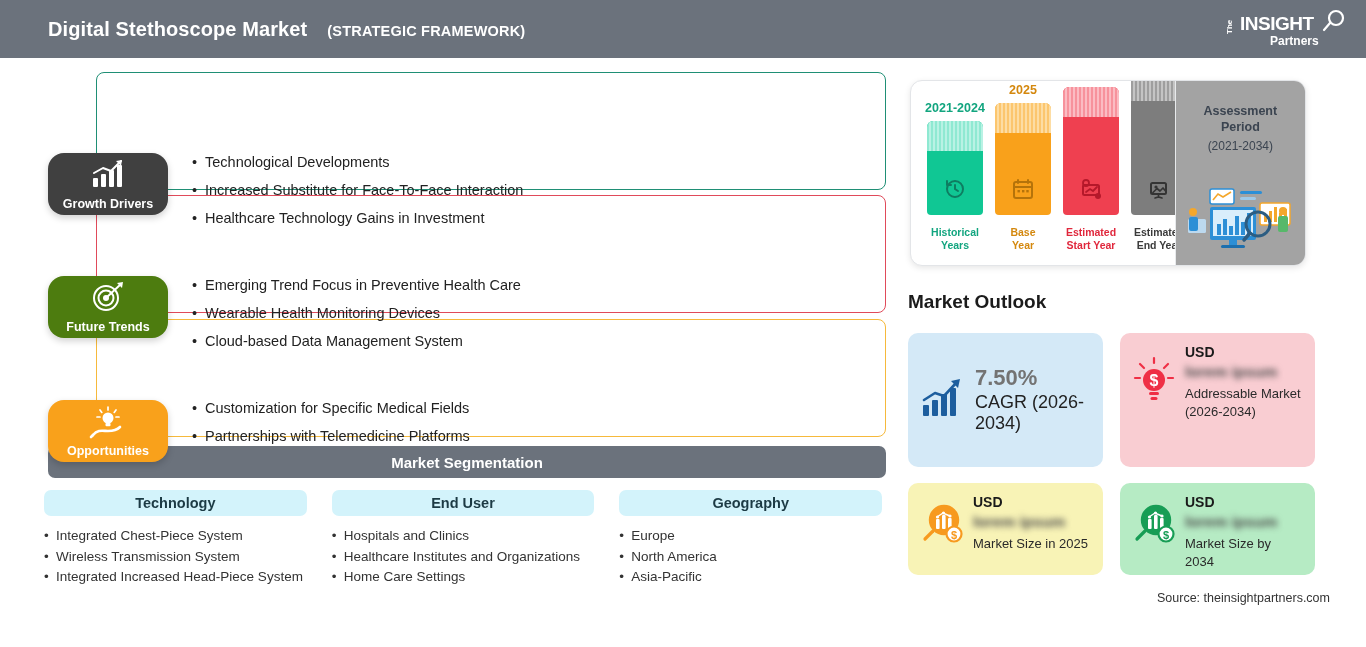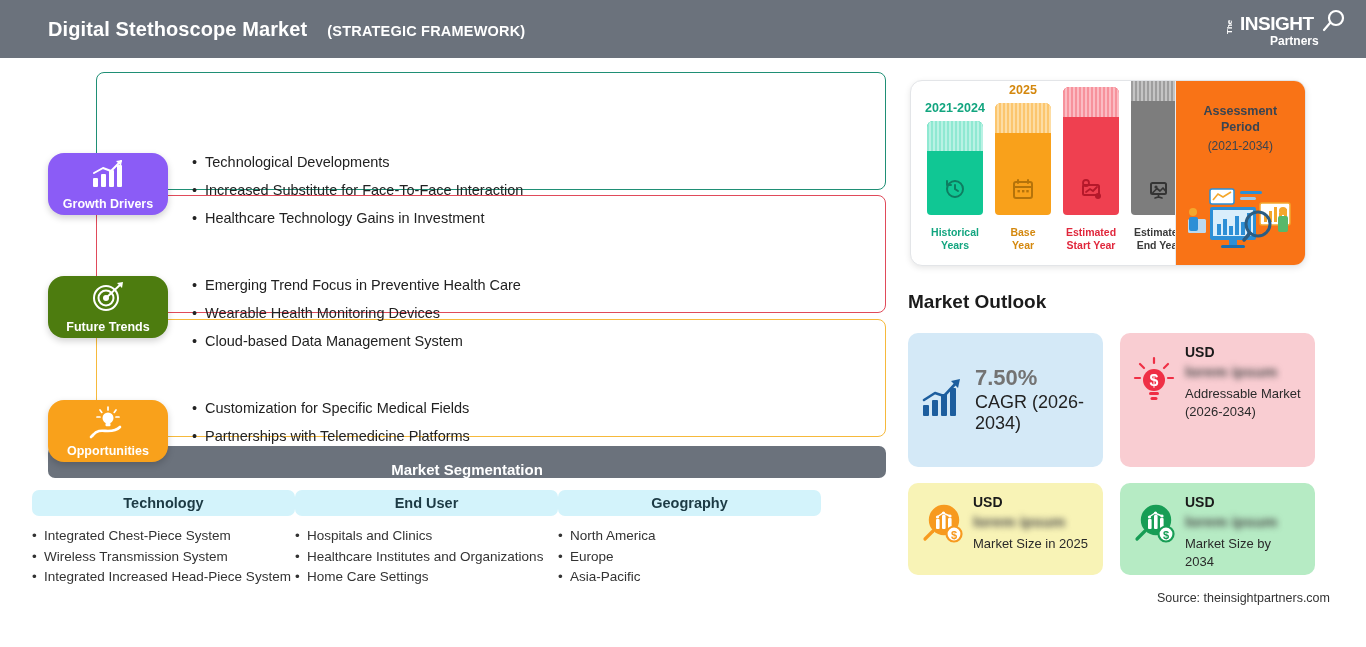--- a/index.html
+++ b/index.html
@@ -28,40 +28,40 @@
   .panel.green  { top:14px;  height:118px; border:1.6px solid #1f8f75; }
   .panel.red    { top:137px; height:118px; border:1.6px solid #e04a5a; }
   .panel.orange { top:261px; height:118px; border:1.6px solid #f6b93b; }
 
   .badge {
     position:absolute; left:48px; width:120px; height:62px;
     border-radius:16px; color:#fff; display:flex; flex-direction:column;
     align-items:center; justify-content:flex-end; padding-bottom:5px;
     box-shadow:0 3px 7px rgba(0,0,0,.18); z-index:3;
   }
-  .badge.green  { top:95px;  background:#8b5cf6; }
+  .badge.green  { top:95px;  background:#404040; }
   .badge.red    { top:218px; background:#4d7c0f; }
   .badge.orange { top:342px; background:#f9a11b; }
   .badge-label { font-size:12.5px; font-weight:bold; line-height:1; }
   .badge-icon { position:absolute; top:5px; left:50%; transform:translateX(-50%); }
 
   .bullets { position:absolute; left:192px; width:690px; }
   .bullets.g { top:90px; }
   .bullets.r { top:213px; }
   .bullets.o { top:336px; }
   .bullet { font-size:14.5px; color:#222; line-height:28px; position:relative; padding-left:13px; }
   .bullet::before { content:"•"; position:absolute; left:0; top:0; color:#222; }
 
   
   .seg-header {
     position:absolute; left:48px; top:388px; width:838px; height:32px;
     background:#6b727c; border-radius:7px; color:#fff; font-size:15px;
-    font-weight:bold; display:flex; align-items:flex-end; justify-content:center;
-  }
-  .seg-cols { position:absolute; left:32px; top:432px; width:838px; display:flex; }
+    font-weight:bold; display:flex; align-items:center; justify-content:center;
+  }
+  .seg-cols { position:absolute; left:44px; top:432px; width:838px; display:flex; gap:25px; }
   .seg-col { width:263px; }
   .seg-col-head {
     height:26px; background:#d3f3fb; border-radius:7px; color:#1c3a44;
     font-size:14.5px; font-weight:bold; display:flex; align-items:center; justify-content:center;
   }
   .seg-list { margin-top:10px; }
   .seg-item {
     font-size:13.5px; color:#333; line-height:20.5px; position:relative; padding-left:12px;
   }
   .seg-item::before { content:"•"; position:absolute; left:0; top:0; }
@@ -81,21 +81,21 @@
     position:absolute; bottom:0; left:0; width:56px; border-radius:6px 6px 4px 4px; overflow:hidden;
     display:flex; align-items:flex-end; justify-content:center;
   }
   .bar-strip { position:absolute; top:0; left:0; right:0; }
   .bar-ico { position:relative; z-index:2; margin-bottom:10px; }
   .bar-cap {
     position:absolute; bottom:8px; left:50%; transform:translateX(-50%);
     font-size:10.5px; font-weight:bold; text-align:center; line-height:12.5px; white-space:nowrap;
   }
   .assess-right {
-    width:131px; background:#f97316; border-left:1px solid #e8eaec;
+    width:131px; background:#a3a3a3; border-left:1px solid #e8eaec;
     display:flex; flex-direction:column; align-items:center; padding-top:22px; position:relative;
   }
   .assess-t1 { font-size:12.5px; font-weight:bold; color:#3b4450; text-align:center; line-height:16px; }
   .assess-t2 { font-size:12px; color:#3b4450; margin-top:4px; }
 
   .outlook-title { position:absolute; left:8px; top:233px; font-size:19px; font-weight:bold; color:#1b1b1b; }
 
   .cards { position:absolute; left:8px; top:275px; width:420px; }
   .card { position:absolute; border-radius:10px; padding:11px 12px; display:flex; gap:9px; }
   .card.c1 { left:0;   top:0;   width:195px; height:134px; background:#d4e9f7; align-items:center; }
@@ -220,22 +220,22 @@
         <div class="seg-col-head">End User</div>
         <div class="seg-list">
           <div class="seg-item">Hospitals and Clinics</div>
           <div class="seg-item">Healthcare Institutes and Organizations</div>
           <div class="seg-item">Home Care Settings</div>
         </div>
       </div>
       <div class="seg-col">
         <div class="seg-col-head">Geography</div>
         <div class="seg-list">
+          <div class="seg-item">Europe</div>
           <div class="seg-item">North America</div>
-          <div class="seg-item">Europe</div>
           <div class="seg-item">Asia-Pacific</div>
         </div>
       </div>
     </div>
   </div>
 
   <div class="right">
 
     <div class="assess">
       <div class="assess-bars">

